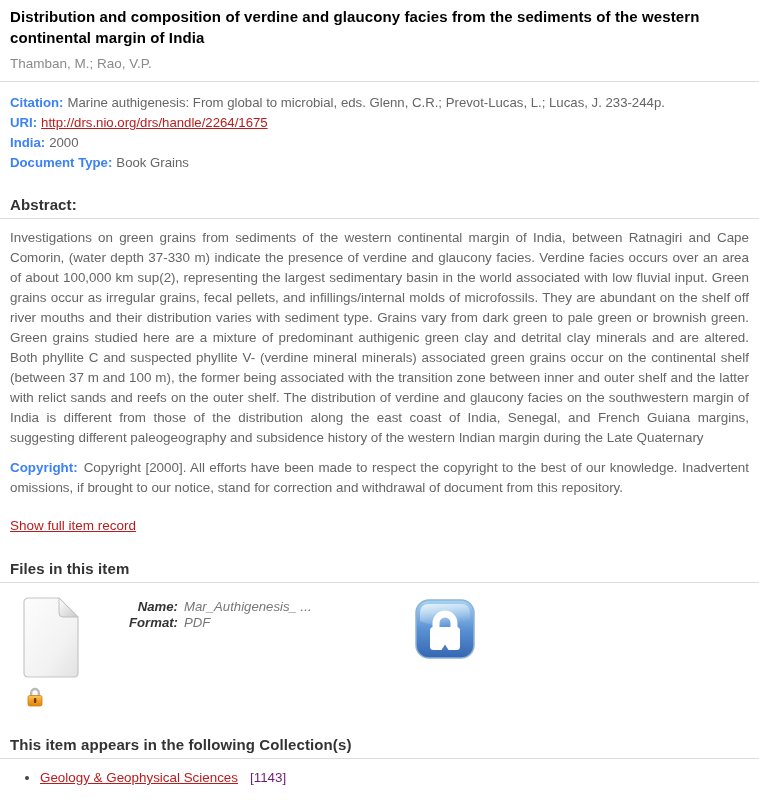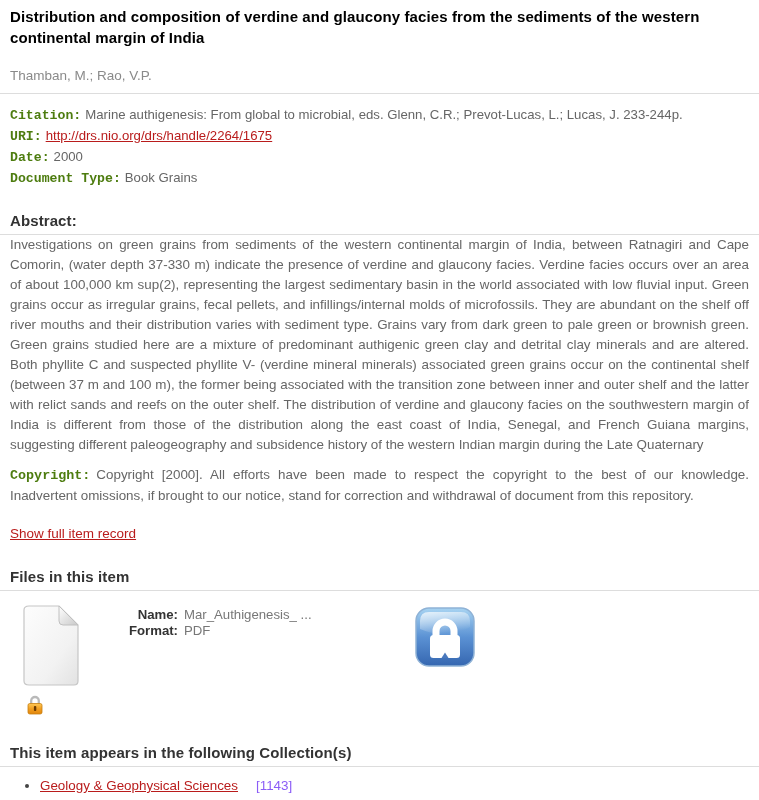--- a/index.html
+++ b/index.html
@@ -7,69 +7,69 @@
   body {
     width:759px; height:800px; overflow:hidden; position:relative;
     font-family:"Liberation Sans","DejaVu Sans",sans-serif;
     color:#666;
   }
   .container { padding:0 10px; }
   .page-title {
     margin-top:6px; font-size:15px; font-weight:bold; color:#000000;
     line-height:21px; letter-spacing:.1px;
   }
-  .authors { margin-top:20px; font-size:13.5px; color:#8a8a8a; }
+  .authors { margin-top:8px; font-size:13.5px; color:#8a8a8a; }
   .rule { border:none; border-top:1px solid #ddd; height:0; margin:10px -10px 0 -10px; }
   .meta { margin-top:11px; }
   .meta-row { font-size:13.2px; line-height:20px; color:#666; }
-  .meta-label { font-weight:bold; color:#4d7c0f; margin-right:4px;font-family:Liberation Mono, monospace; }
+  .meta-label { font-weight:bold; color:#3b82f6; margin-right:4px; }
   a.lnk { color:#b91c1c; text-decoration:underline; cursor:pointer; }
   .section-heading {
     margin-top:23px; font-size:15px; font-weight:bold; color:#333; letter-spacing:.1px;
   }
   .heading-rule { border:none; border-top:1px solid #ddd; margin:5px -10px 0 -10px; }
   .abstract-text, .copyright-text {
-    font-size:13.4px; color:#666; line-height:20px; text-align:justify;
+    margin-top:9px; font-size:13.4px; color:#666; line-height:20px; text-align:justify;
   }
   .copyright-text { margin-top:10px; }
   .copyright-text .meta-label { margin-right:6px;margin-top:6px; }
   .show-record { display:inline-block; margin-top:20px; font-size:13.5px; }
   .files-section { margin-top:26px; }
   .file-row { display:flex; align-items:flex-start; margin-top:14px; }
   .file-icon-wrap { margin-left:12px; width:58px; }
-  .file-details { margin-left:42px; margin-top:2px; font-size:13.2px; }
+  .file-details { margin-left:42px; margin-top:2px; font-size:13.2px;font-style:italic; }
   .frow { display:flex; line-height:15.5px; }
   .flabel { display:inline-block; width:62px; text-align:right; font-weight:bold; color:#333; padding-right:6px; }
   .fval { color:#777; white-space:nowrap; }
   .blue-lock-wrap { margin-left:103px; margin-top:2px; }
   .gold-lock-wrap { margin-left:17px; margin-top:3px; height:21px; }
   .collections-section { margin-top:29px; }
   .collection-list { margin:10px 0 0 30px; }
   .collection-list li { font-size:13.4px; color:#444; line-height:18px; }
-  .coll-count { color:#8b5cf6; margin-left:18px; }
+  .coll-count { color:#701a75; margin-left:12px; }
 </style>
 </head>
 <body>
 
 <div class="container">
 
   <h1 class="page-title">Distribution and composition of verdine and glaucony facies from the sediments of the western continental margin of India</h1>
   <div class="authors">Thamban, M.; Rao, V.P.</div>
 
   <hr class="rule">
 
   <div class="meta">
     <div class="meta-row">
       <span class="meta-label">Citation:</span><span>Marine authigenesis: From global to microbial, eds. Glenn, C.R.; Prevot-Lucas, L.; Lucas, J. 233-244p.</span>
     </div>
     <div class="meta-row">
       <span class="meta-label">URI:</span><a class="lnk">http://drs.nio.org/drs/handle/2264/1675</a>
     </div>
     <div class="meta-row">
-      <span class="meta-label">Date:</span><span>2000</span>
+      <span class="meta-label">India:</span><span>2000</span>
     </div>
     <div class="meta-row">
       <span class="meta-label">Document Type:</span><span>Book Grains</span>
     </div>
   </div>
 
   <h2 class="section-heading">Abstract:</h2>
   <hr class="heading-rule">
   <p class="abstract-text">Investigations on green grains from sediments of the western continental margin of India, between Ratnagiri and Cape Comorin, (water depth 37-330 m) indicate the presence of verdine and glaucony facies. Verdine facies occurs over an area of about 100,000 km sup(2), representing the largest sedimentary basin in the world associated with low fluvial input. Green grains occur as irregular grains, fecal pellets, and infillings/internal molds of microfossils. They are abundant on the shelf off river mouths and their distribution varies with sediment type. Grains vary from dark green to pale green or brownish green. Green grains studied here are a mixture of predominant authigenic green clay and detrital clay minerals and are altered. Both phyllite C and suspected phyllite V- (verdine mineral minerals) associated green grains occur on the continental shelf (between 37 m and 100 m), the former being associated with the transition zone between inner and outer shelf and the latter with relict sands and reefs on the outer shelf. The distribution of verdine and glaucony facies on the southwestern margin of India is different from those of the distribution along the east coast of India, Senegal, and French Guiana margins, suggesting different paleogeography and subsidence history of the western Indian margin during the Late Quaternary</p>
 

